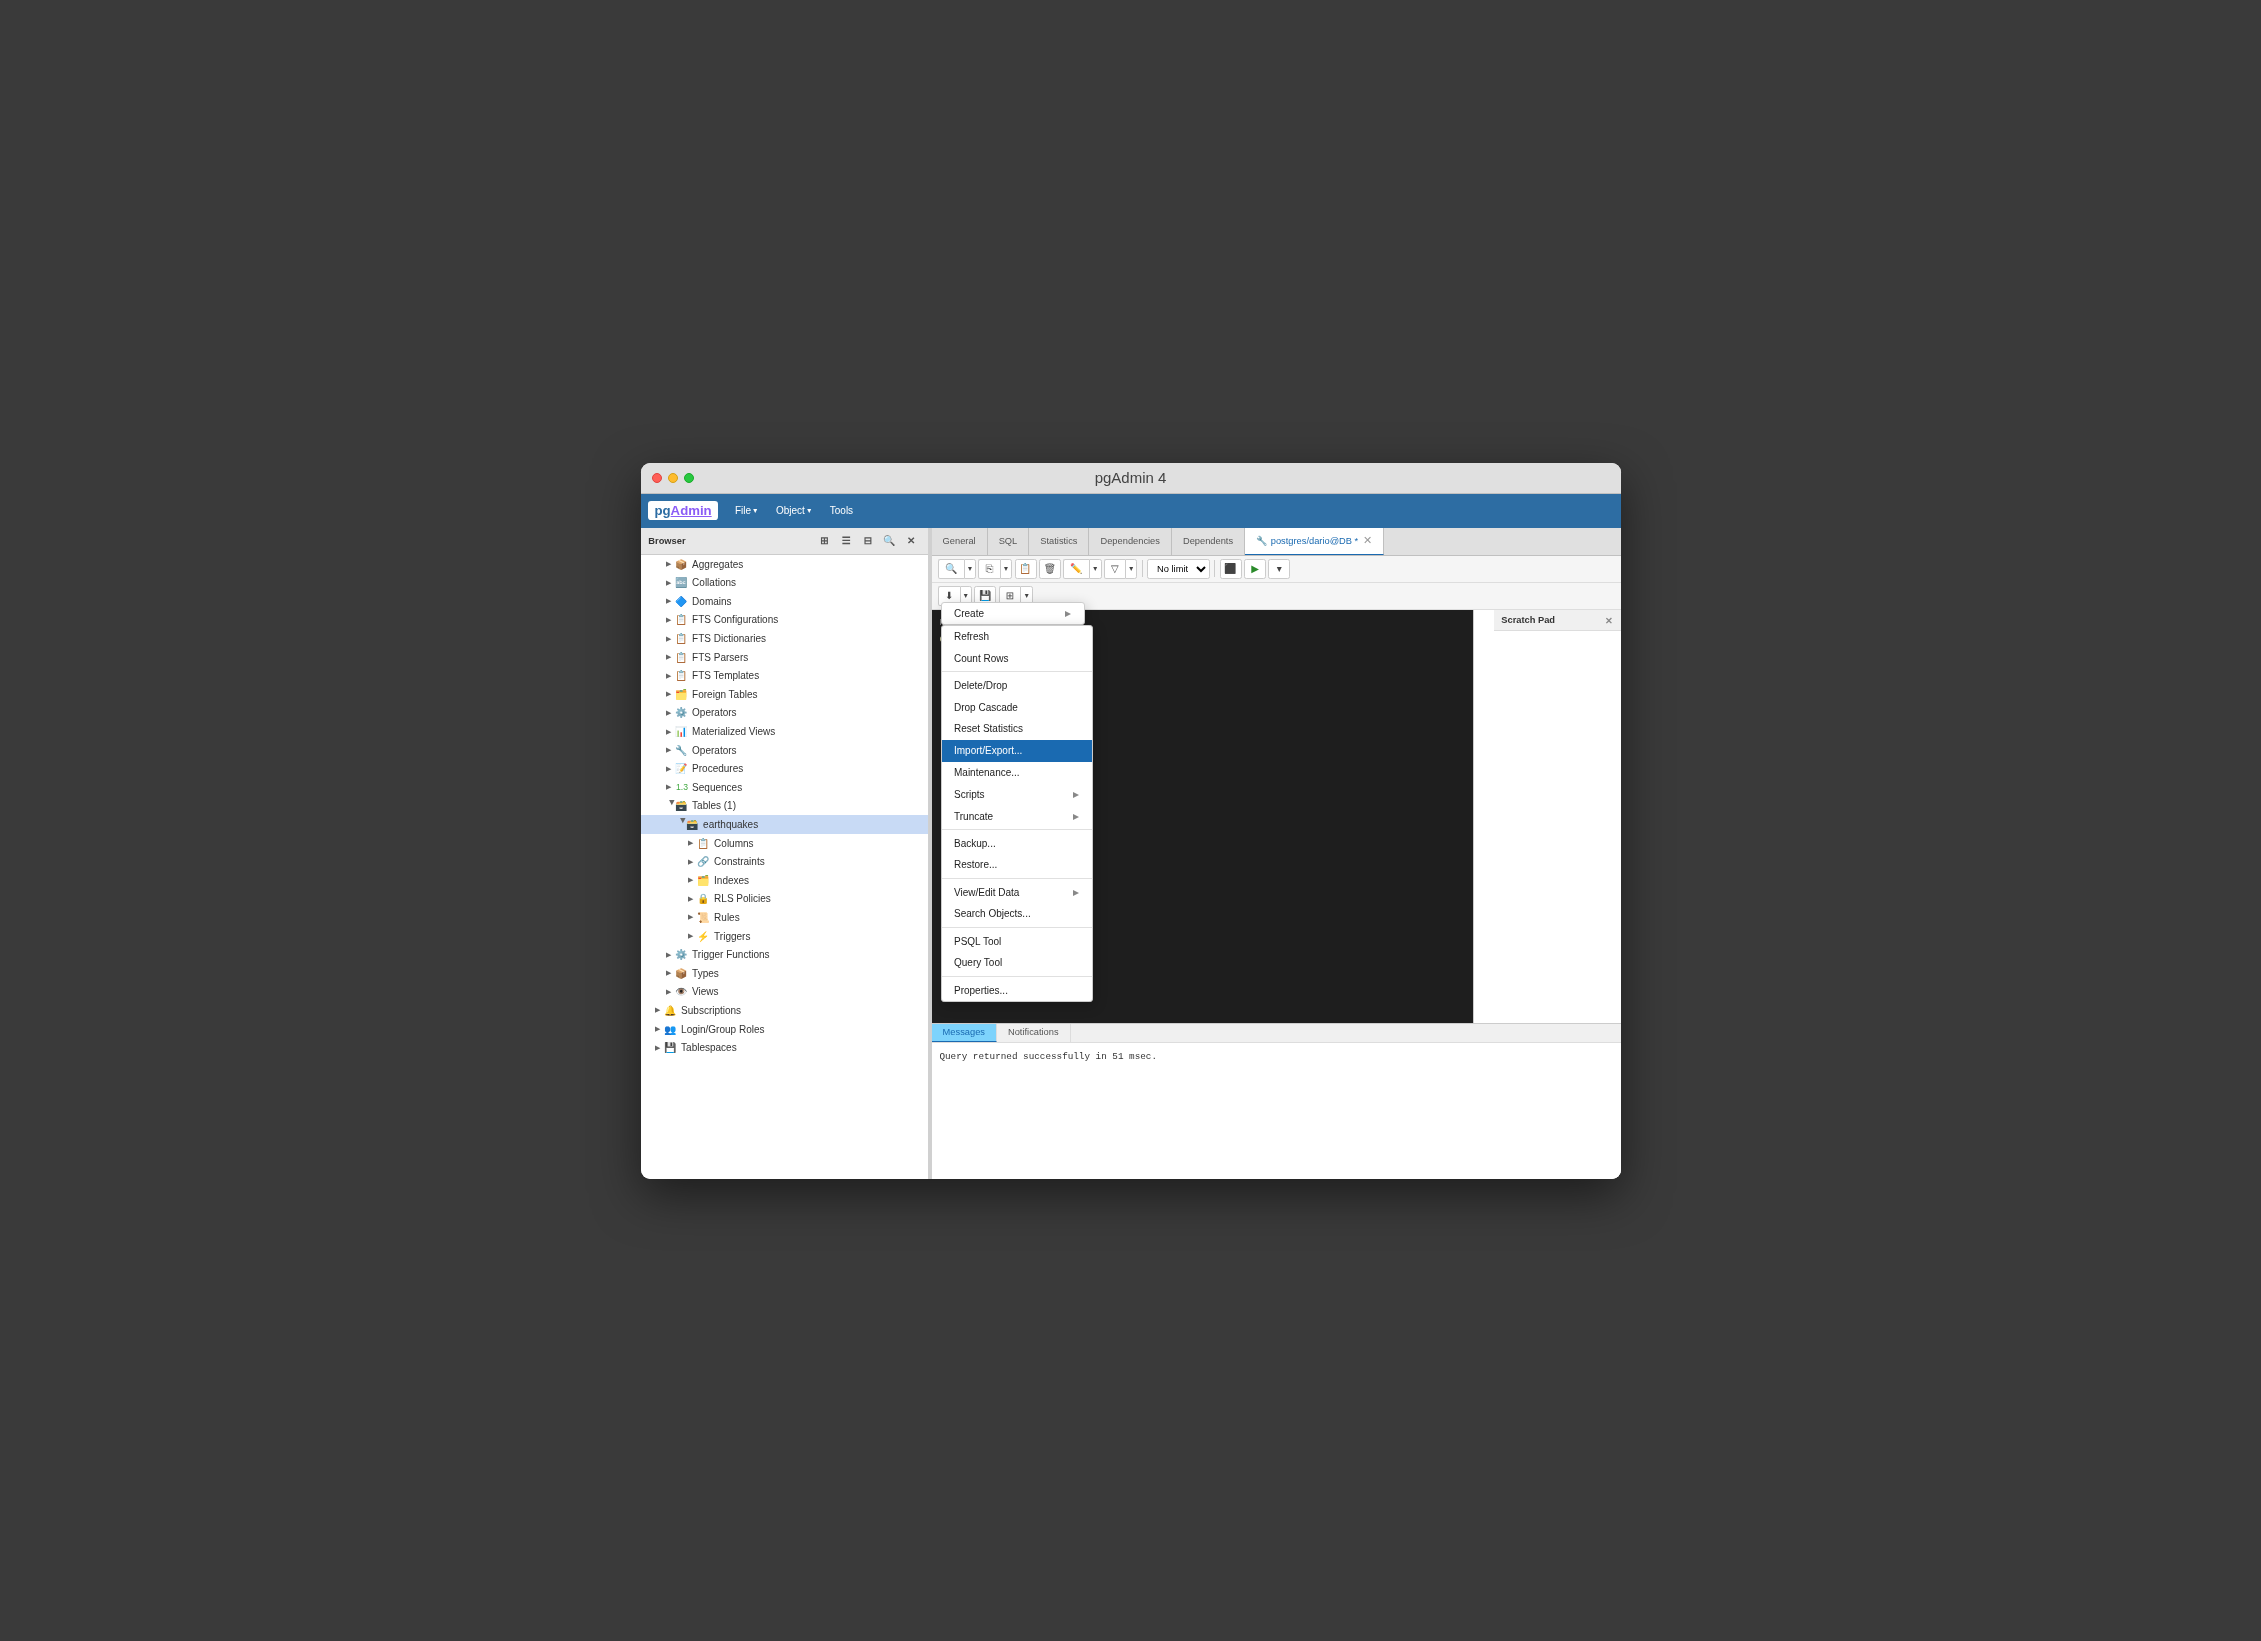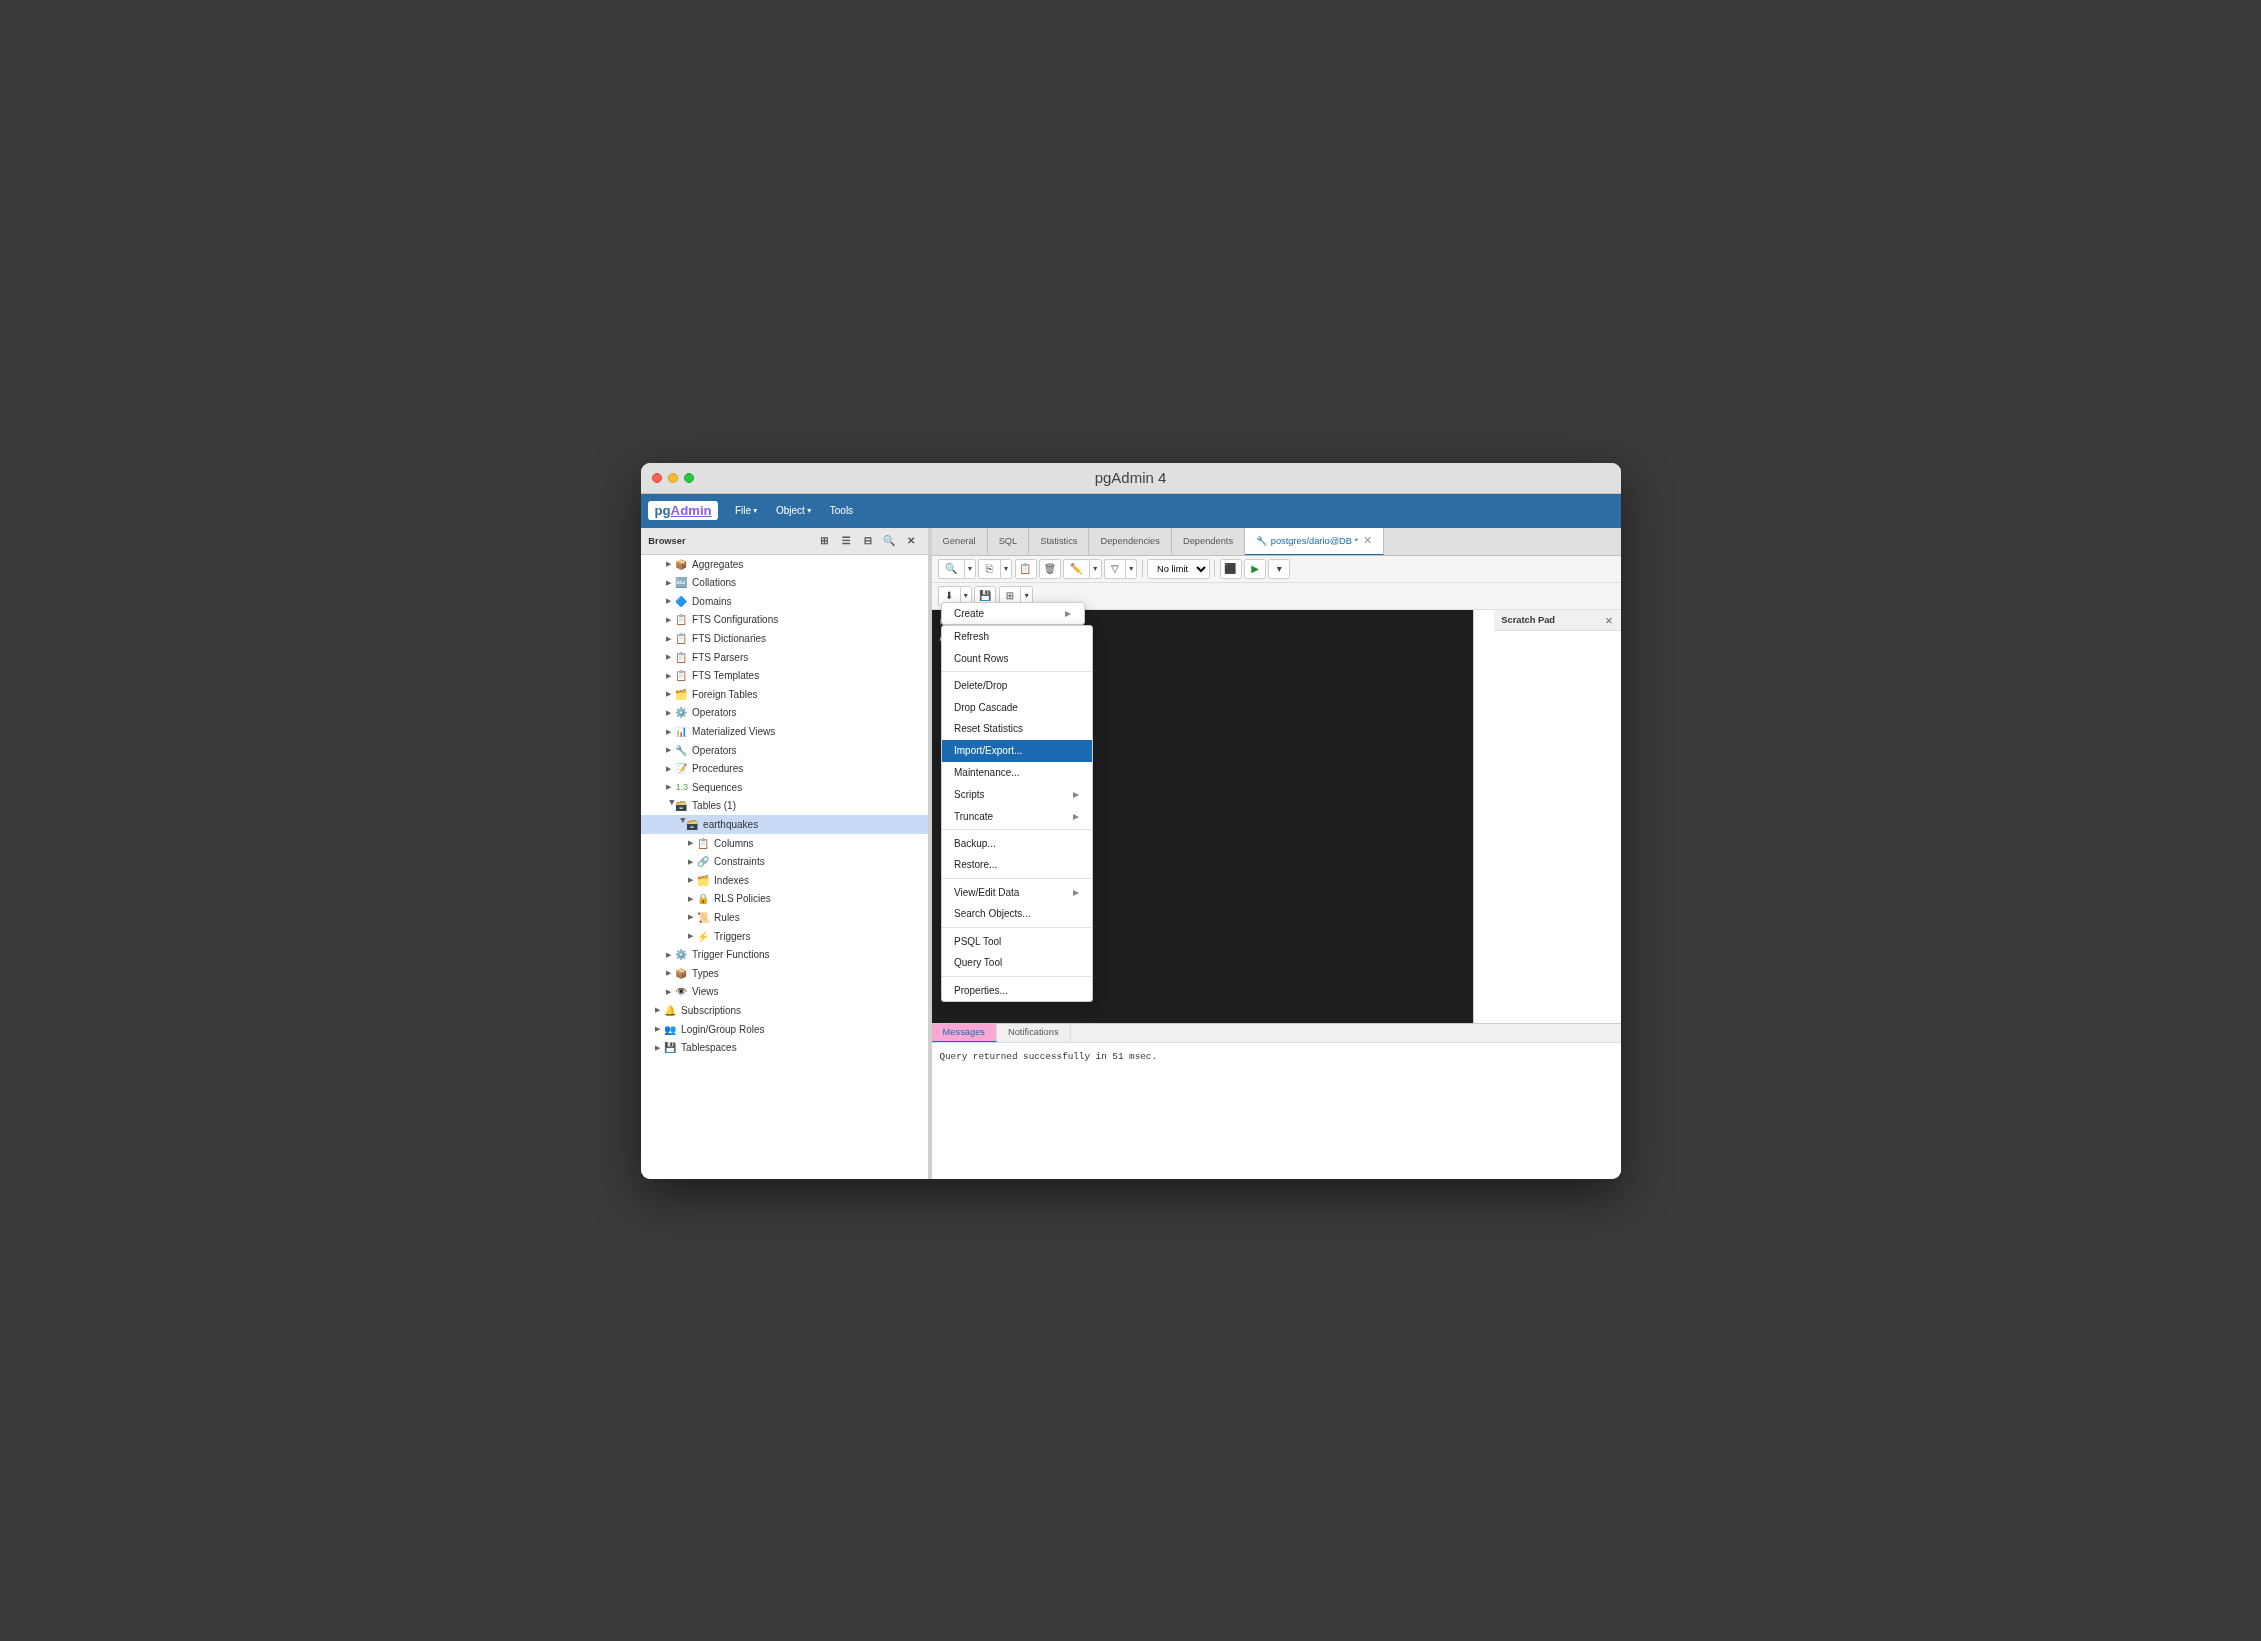--- a/index.html
+++ b/index.html
@@ -344,21 +344,21 @@
     .output-tab {
       padding: 3.9px 11px;
       font-size: 9.3px;
       cursor: pointer;
       color: #555;
       border-right: 0.8px solid #ddd;
     }
     .output-tab.active {
       color: #1a6ab1;
       border-bottom: 1.6px solid #1a6ab1;
-      background: #f9a8d4;
+      background: #7dd3fc;
       font-weight: 500;
     }
     .output-content {
       padding: 7.8px;
       font-family: 'Courier New', monospace;
       font-size: 9.3px;
       color: #333;
       flex: 1;
       overflow: auto;
     }

